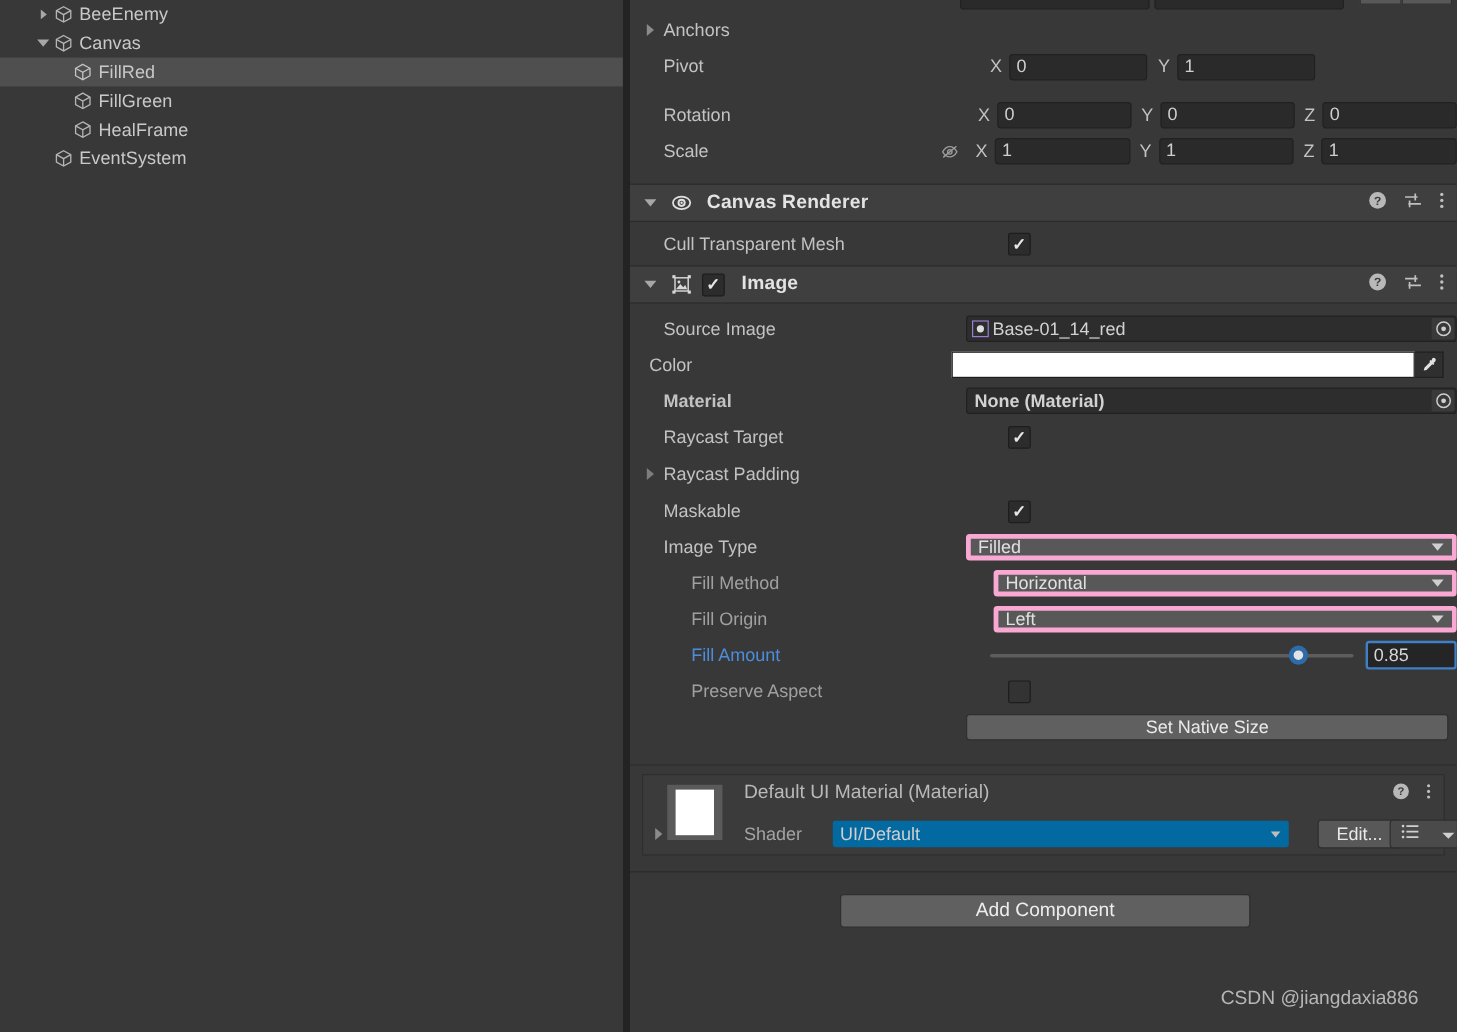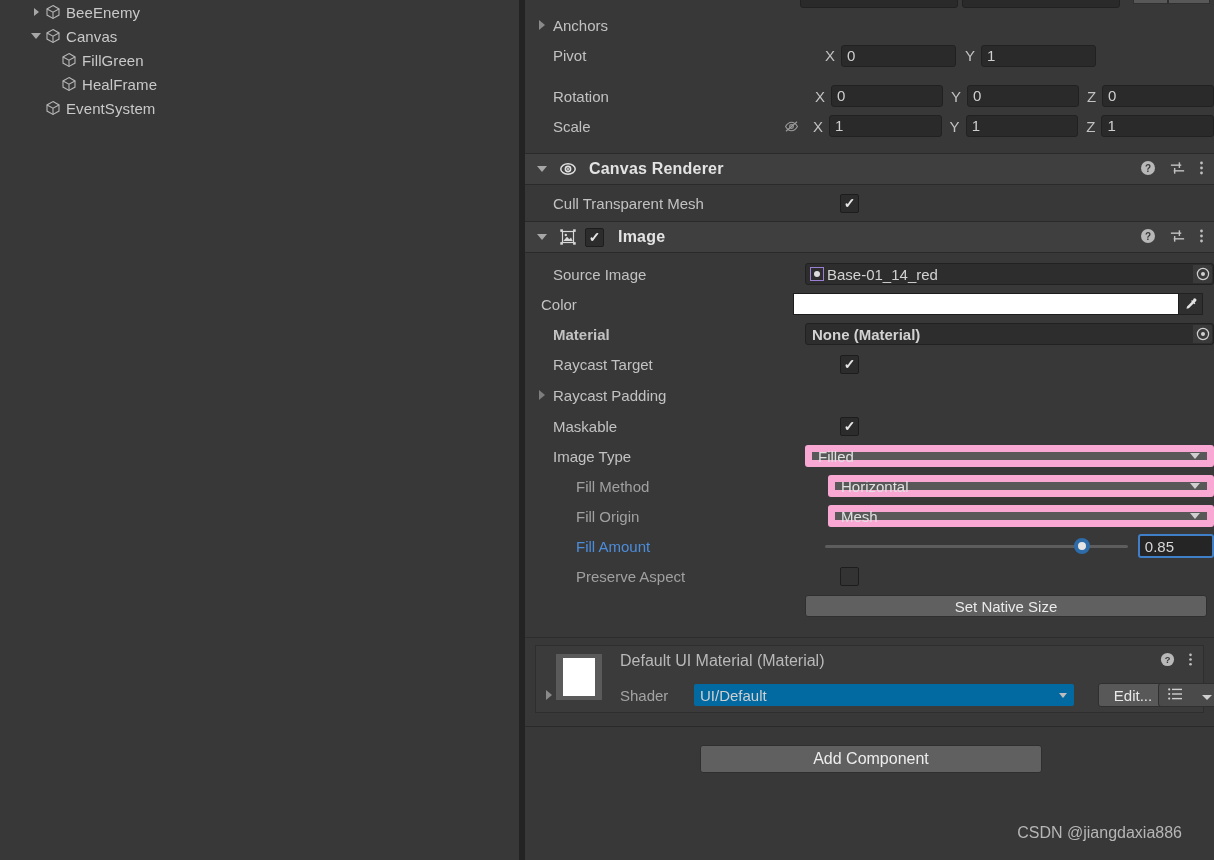--- a/index.html
+++ b/index.html
@@ -261,21 +261,21 @@
     background: #2f2f2f;
     border: 1px solid #212121;
     border-left: none;
     box-sizing: border-box;
     display: flex; align-items: center; justify-content: center;
   }
 
   .dropdown {
     height: 22px;
     background: #585858;
-    border: 7px solid #f9a8d4;
+    border: 4px solid #f9a8d4;
     border-radius: 3px;
     display: flex;
     align-items: center;
     padding: 0 6px;
     box-sizing: border-box;
     color: #e0e0e0;
     font-size: 15px;
     position: relative;
   }
   .dd-arrow {
@@ -469,20 +469,29 @@
         </div>
       <div class="cube-ico">
         <svg width="16" height="16" viewBox="0 0 16 16">
             <path d="M8 1.6 14 4.9v6.2L8 14.4 2 11.1V4.9z" fill="none" stroke="#b5b5b5" stroke-width="1.1"></path>
             <path d="M2 4.9 8 8.2l6-3.3M8 8.2v6.2" fill="none" stroke="#b5b5b5" stroke-width="1.1"></path>
           </svg>
       </div>
       <span class="h-label">Canvas</span>
     </div>
 
+    <div class="h-row selected" style="padding-left:60px;">
+      <div class="cube-ico">
+        <svg width="16" height="16" viewBox="0 0 16 16">
+            <path d="M8 1.6 14 4.9v6.2L8 14.4 2 11.1V4.9z" fill="none" stroke="#c4c4c4" stroke-width="1.1"></path>
+            <path d="M2 4.9 8 8.2l6-3.3M8 8.2v6.2" fill="none" stroke="#c4c4c4" stroke-width="1.1"></path>
+          </svg>
+      </div>
+      <span class="h-label">FillRed</span>
+    </div>
 
     <div class="h-row" style="padding-left:60px;">
       <div class="cube-ico">
         <svg width="16" height="16" viewBox="0 0 16 16">
             <path d="M8 1.6 14 4.9v6.2L8 14.4 2 11.1V4.9z" fill="none" stroke="#b5b5b5" stroke-width="1.1"></path>
             <path d="M2 4.9 8 8.2l6-3.3M8 8.2v6.2" fill="none" stroke="#b5b5b5" stroke-width="1.1"></path>
           </svg>
       </div>
       <span class="h-label">FillGreen</span>
     </div>
@@ -720,21 +729,21 @@
       <span class="lbl-w dim" style="padding-left:51px;width:252px;flex:0 0 252px;">Fill Method</span>
       <div class="dropdown" style="width:410px;">
         <span>Horizontal</span>
         <span class="dd-arrow"></span>
       </div>
     </div>
 
     <div class="prop-row" style="height:30px;padding-left:0;">
       <span class="lbl-w dim" style="padding-left:51px;width:252px;flex:0 0 252px;">Fill Origin</span>
       <div class="dropdown" style="width:410px;">
-        <span>Mesh</span>
+        <span>Left</span>
         <span class="dd-arrow"></span>
       </div>
     </div>
 
     <div class="prop-row" style="height:30px;padding-left:0;">
       <span class="lbl-w accent" style="padding-left:51px;width:249px;flex:0 0 249px;">Fill Amount</span>
       <div style="width:320px;position:relative;display:flex;align-items:center;height:22px;">
         <div class="slider-track" style="width:100%;">
           <div class="slider-knob" id="fill-knob" style="left: calc(85% - 8px); margin-top: -8px;"></div>
         </div>

